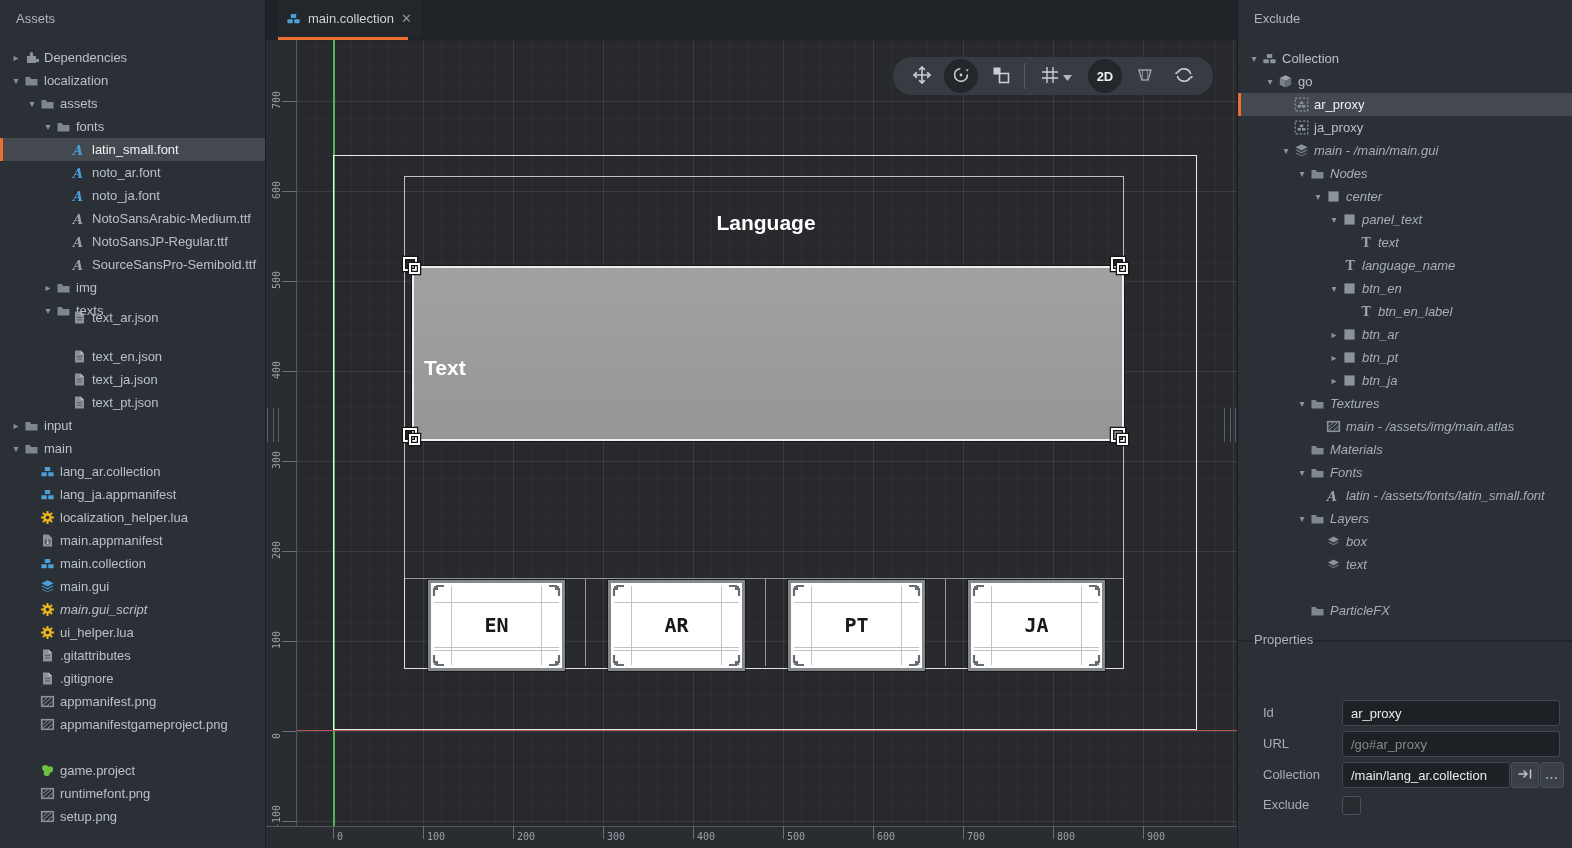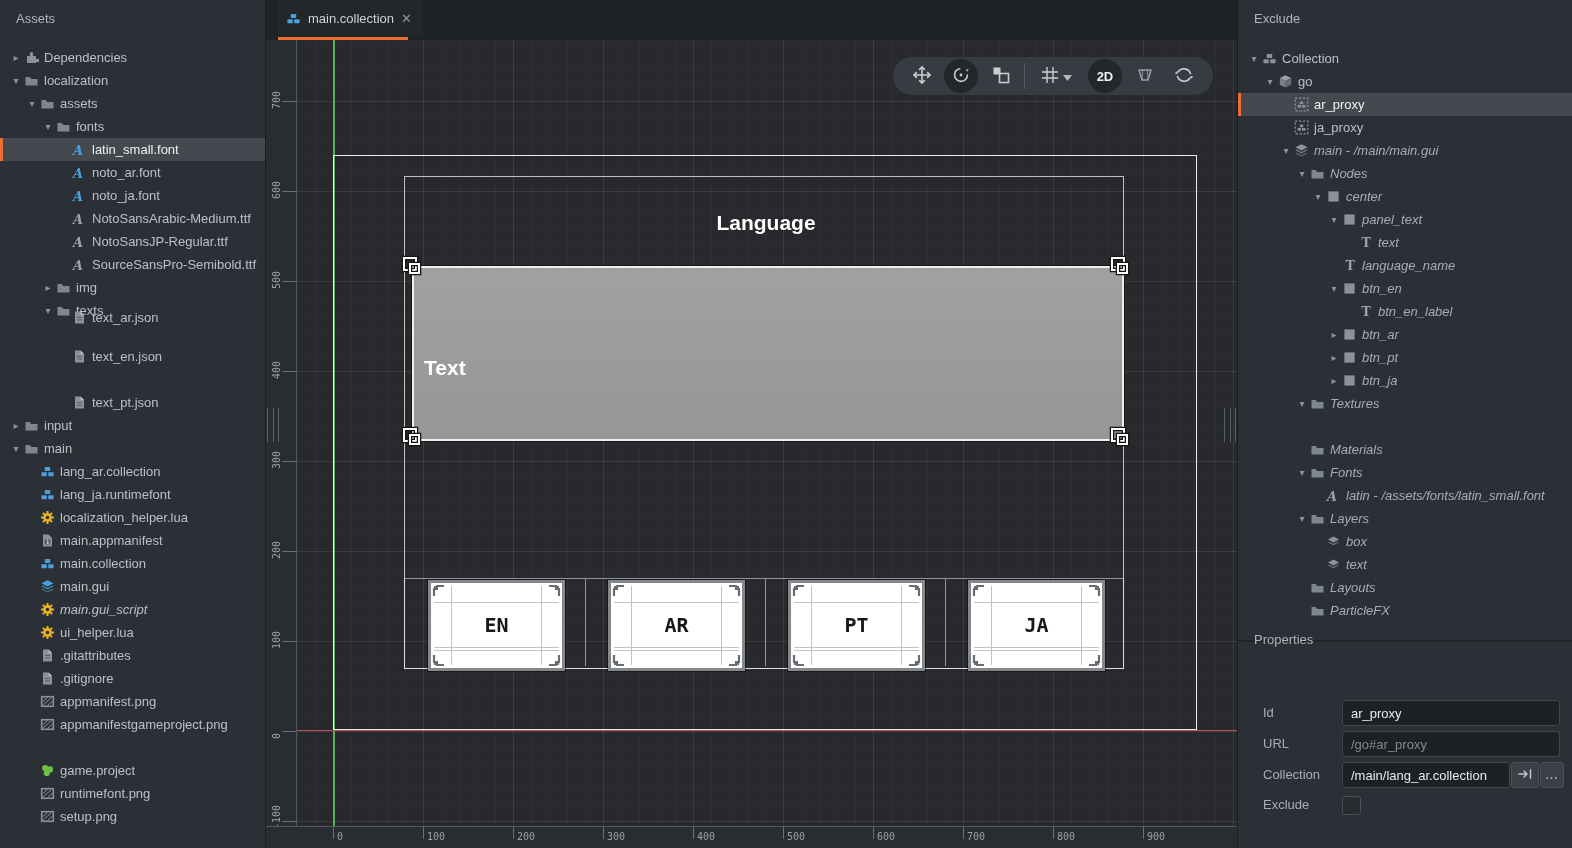--- a/index.html
+++ b/index.html
@@ -224,29 +224,40 @@
           <span class="ticon" style="left:72px">
             <svg width="15" height="15">
               <path d="M3 1.5h5.6l3.4 3.4v8.6H3z" fill="#8b929a"></path>
               <path d="M8.6 1.5v3.4H12" fill="#b9bfc6"></path>
               <rect x="5" y="7" width="5" height="1" fill="#565b61"></rect>
               <rect x="5" y="9.4" width="5" height="1" fill="#565b61"></rect>
             </svg>
           </span>
           <span class="tlabel" style="left:92px">text_en.json</span>
         </div>
-        <div class="trow" style="top: 391px;">
+        <div class="trow" style="top: 368px;">
           <span class="ticon" style="left:72px">
             <svg width="15" height="15">
               <path d="M3 1.5h5.6l3.4 3.4v8.6H3z" fill="#8b929a"></path>
               <path d="M8.6 1.5v3.4H12" fill="#b9bfc6"></path>
               <rect x="5" y="7" width="5" height="1" fill="#565b61"></rect>
               <rect x="5" y="9.4" width="5" height="1" fill="#565b61"></rect>
             </svg>
           </span>
+          <span class="tlabel" style="left:92px">text_ja.json</span>
+        </div>
+        <div class="trow" style="top: 391px;">
+          <span class="ticon" style="left:72px">
+            <svg width="15" height="15">
+              <path d="M3 1.5h5.6l3.4 3.4v8.6H3z" fill="#8b929a"></path>
+              <path d="M8.6 1.5v3.4H12" fill="#b9bfc6"></path>
+              <rect x="5" y="7" width="5" height="1" fill="#565b61"></rect>
+              <rect x="5" y="9.4" width="5" height="1" fill="#565b61"></rect>
+            </svg>
+          </span>
           <span class="tlabel" style="left:92px">text_pt.json</span>
         </div>
         <div class="trow" style="top: 414px;">
           <span class="arrow" style="left:10px">▸</span>
           <span class="ticon" style="left:24px">
             <svg width="15" height="15">
               <path d="M1.5 4 h4.3 l1.4 1.9 h6.3 v6.6 h-12z" fill="#7e8690"></path>
             </svg>
           </span>
           <span class="tlabel" style="left:44px">input</span>
@@ -275,21 +286,21 @@
         <div class="trow" style="top: 483px;">
           <span class="ticon" style="left:40px">
             <svg width="15" height="15">
               <g fill="#4ba0d8">
                 <rect x="1.4" y="8.2" width="5.4" height="4" rx=".6"></rect>
                 <rect x="8.2" y="8.2" width="5.4" height="4" rx=".6"></rect>
                 <rect x="4.8" y="3" width="5.4" height="4" rx=".6"></rect>
               </g>
             </svg>
           </span>
-          <span class="tlabel" style="left:60px">lang_ja.runtimefont</span>
+          <span class="tlabel" style="left:60px">lang_ja.appmanifest</span>
         </div>
         <div class="trow" style="top: 506px;">
           <span class="ticon" style="left:40px">
             <svg width="15" height="15">
               <g stroke="#e9b41f" stroke-width="2">
                 <line x1="7.5" y1="1" x2="7.5" y2="14"></line>
                 <line x1="1" y1="7.5" x2="14" y2="7.5"></line>
                 <line x1="2.9" y1="2.9" x2="12.1" y2="12.1"></line>
                 <line x1="12.1" y1="2.9" x2="2.9" y2="12.1"></line>
               </g>
@@ -864,20 +875,29 @@
         </div>
         <div class="trow" style="top: 392px;">
           <span class="arrow" style="left:58px">▾</span>
           <span class="ticon" style="left:72px">
             <svg width="15" height="15">
               <path d="M1.5 4 h4.3 l1.4 1.9 h6.3 v6.6 h-12z" fill="#7e8690"></path>
             </svg>
           </span>
           <span class="tlabel it" style="left:92px">Textures</span>
         </div>
+        <div class="trow" style="top: 415px;">
+          <span class="ticon" style="left:88px">
+            <svg width="15" height="15">
+              <rect x="1.7" y="2.7" width="11.6" height="9.6" fill="none" stroke="#8b929a" stroke-width="1.6"></rect>
+              <path d="M3 11 l8-7 M3 7.5 l4.5-4 M7.5 11.5 l5-4.5" stroke="#8b929a" stroke-width="1" fill="none"></path>
+            </svg>
+          </span>
+          <span class="tlabel it" style="left:108px">main - /assets/img/main.atlas</span>
+        </div>
         <div class="trow" style="top: 438px;">
           <span class="ticon" style="left:72px">
             <svg width="15" height="15">
               <path d="M1.5 4 h4.3 l1.4 1.9 h6.3 v6.6 h-12z" fill="#7e8690"></path>
             </svg>
           </span>
           <span class="tlabel it" style="left:92px">Materials</span>
         </div>
         <div class="trow" style="top: 461px;">
           <span class="arrow" style="left:58px">▾</span>
@@ -915,28 +935,20 @@
           <span class="tlabel it" style="left:108px">box</span>
         </div>
         <div class="trow" style="top: 553px;">
           <span class="ticon" style="left:88px">
             <svg width="15" height="15">
               <path d="M7.5 2.6 13 5.6 7.5 8.6 2 5.6z" fill="#8b929a"></path>
               <path d="M3.1 7.7 7.5 10.1 11.9 7.7 13 8.3 7.5 11.3 2 8.3z" fill="#747b83"></path>
             </svg>
           </span>
           <span class="tlabel it" style="left:108px">text</span>
-        </div>
-        <div class="trow" style="top: 576px;">
-          <span class="ticon" style="left:72px">
-            <svg width="15" height="15">
-              <path d="M1.5 4 h4.3 l1.4 1.9 h6.3 v6.6 h-12z" fill="#7e8690"></path>
-            </svg>
-          </span>
-          <span class="tlabel it" style="left:92px">Layouts</span>
         </div>
         <div class="trow" style="top: 599px;">
           <span class="ticon" style="left:72px">
             <svg width="15" height="15">
               <path d="M1.5 4 h4.3 l1.4 1.9 h6.3 v6.6 h-12z" fill="#7e8690"></path>
             </svg>
           </span>
           <span class="tlabel it" style="left:92px">ParticleFX</span>
         </div>
       </div>

